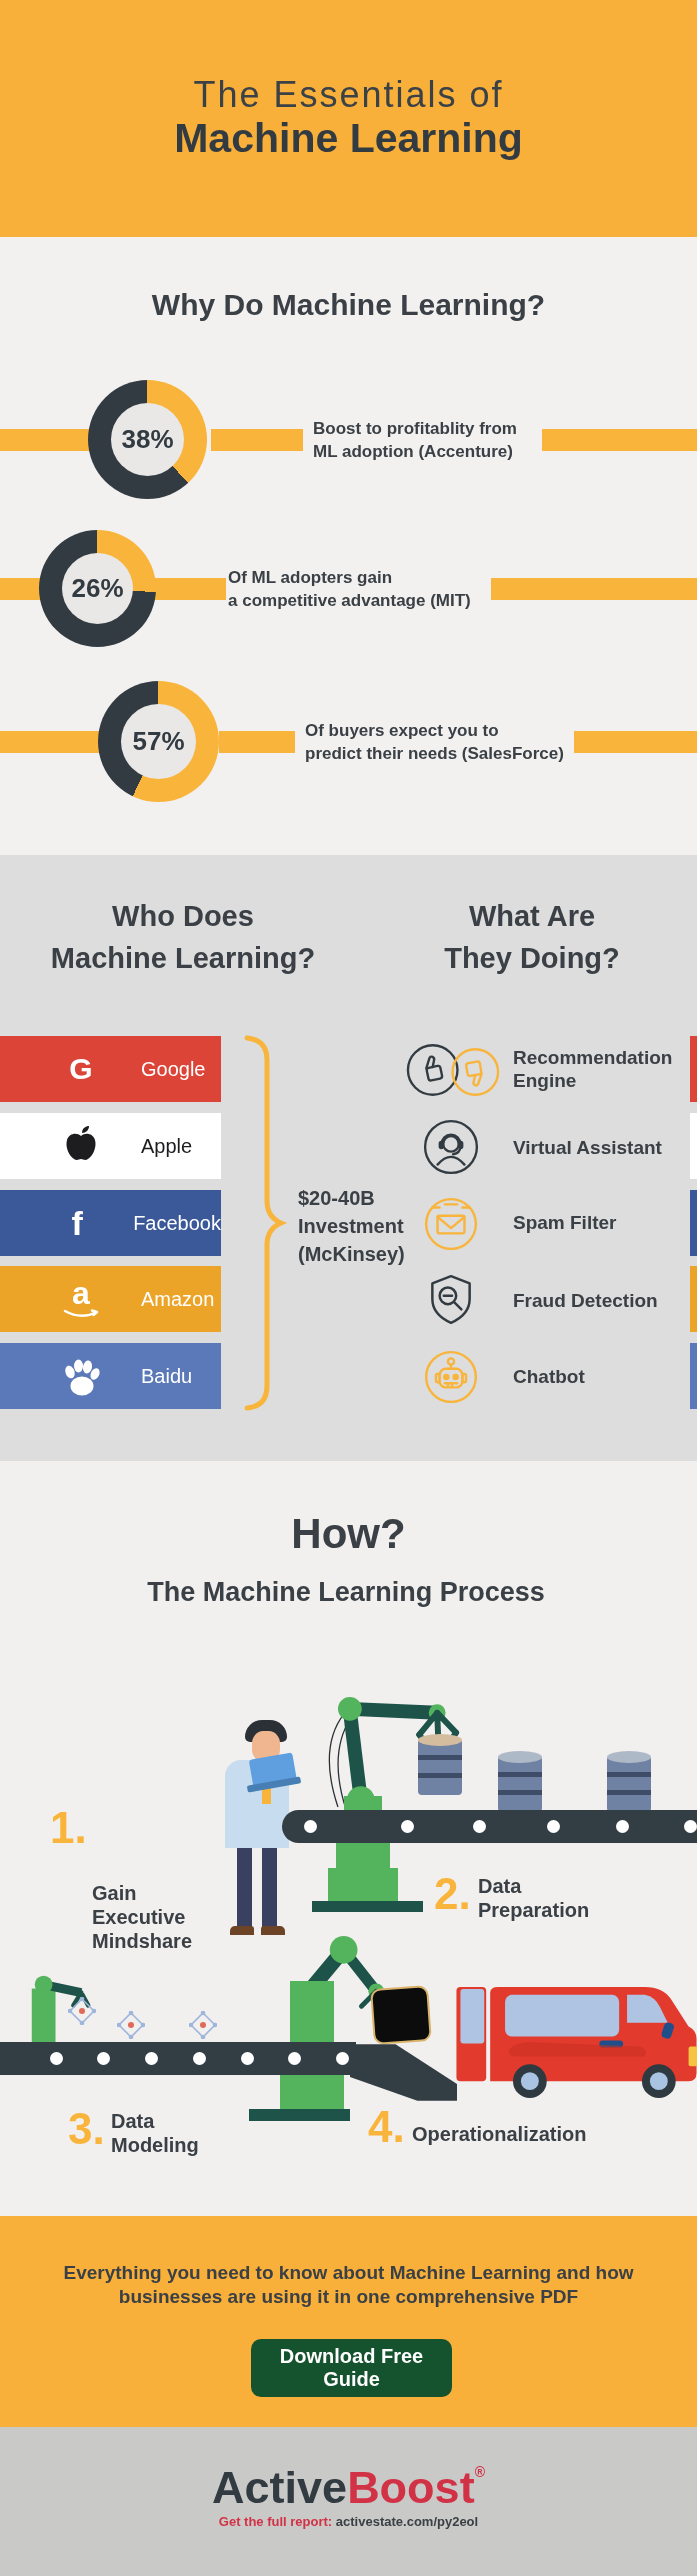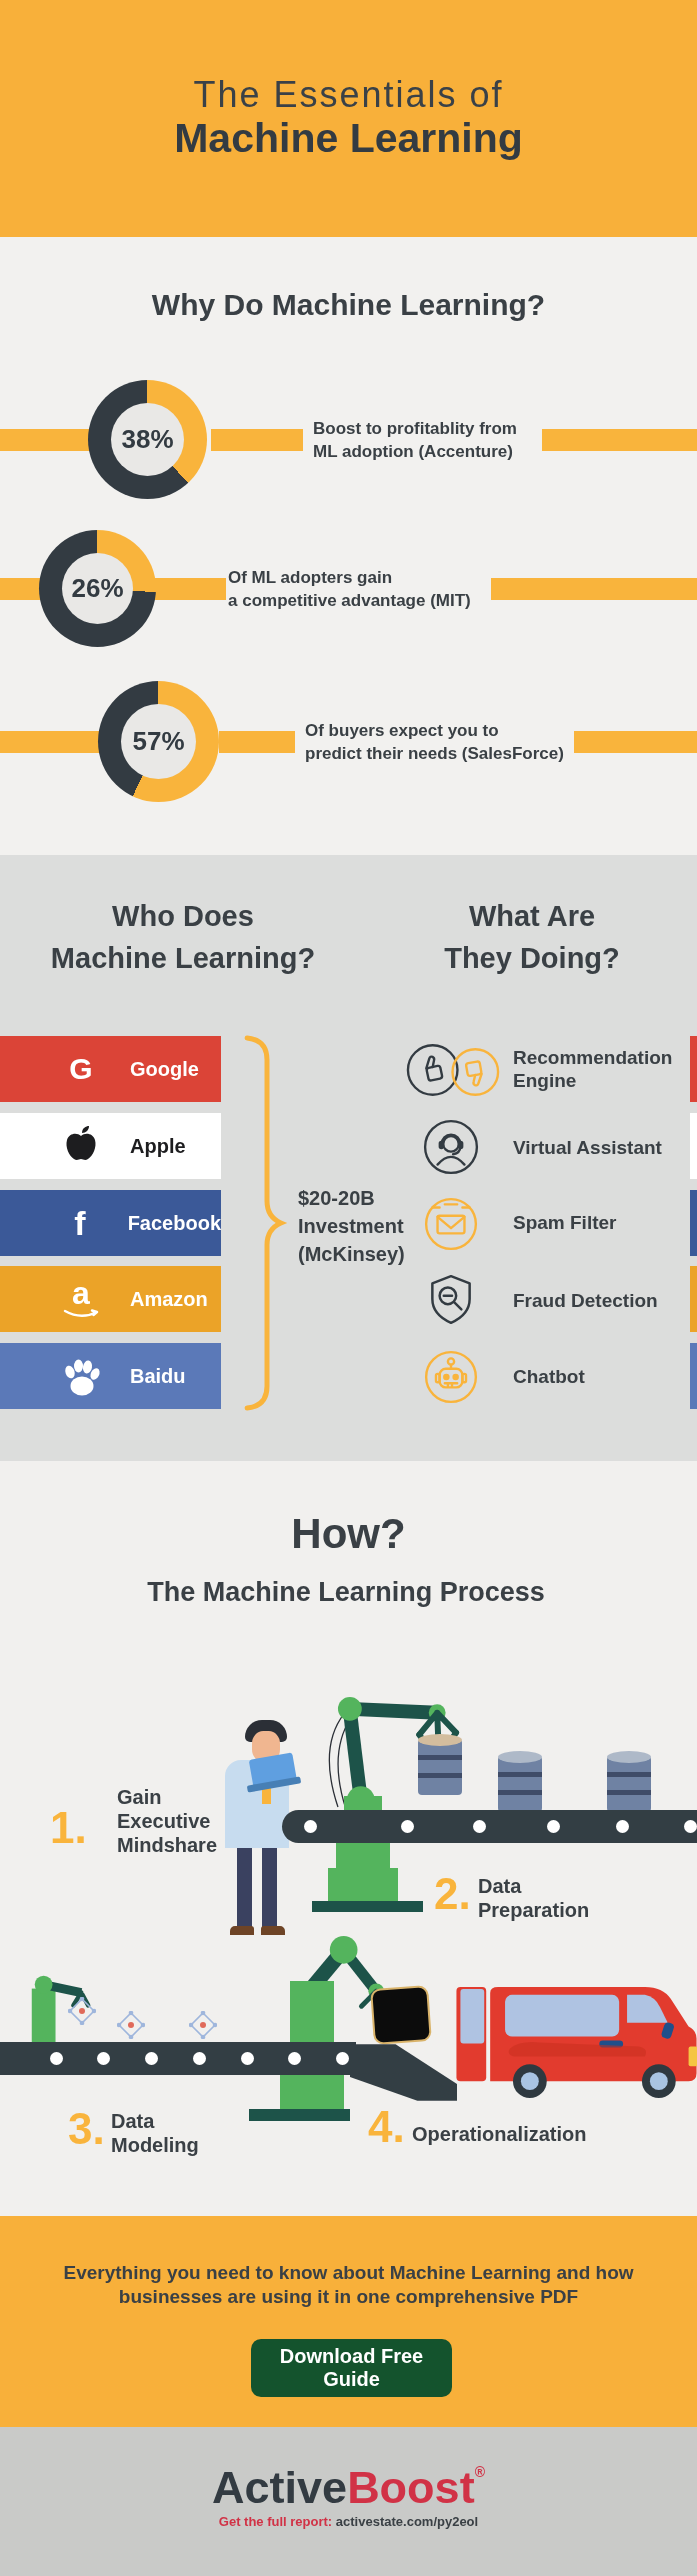--- a/index.html
+++ b/index.html
@@ -26,21 +26,21 @@
   .donut{position:absolute;border-radius:50%;z-index:2;}
   .hole{position:absolute;inset:23px;border-radius:50%;background:#E9E8E6;
         display:flex;align-items:center;justify-content:center;}
   .pct{font-size:26px;font-weight:800;color:#333B42;}
   .stat-label{position:absolute;font-size:17px;font-weight:700;line-height:23px;z-index:2;}
 
   .col-h{position:absolute;font-size:29px;font-weight:700;line-height:42px;}
 
   .co-bar{position:absolute;left:0;width:221px;height:66px;display:flex;align-items:center;z-index:2;}
   .co-logo{width:46px;height:46px;margin-left:58px;display:flex;align-items:center;justify-content:center;}
-  .co-name{margin-left:26px;font-size:20px;font-weight:700;color:#fff;}
+  .co-name{margin-left:37px;font-size:20px;font-weight:400;color:#fff;}
   .bg-google{background:#DB4437;} .bg-apple{background:#FFFFFF;} .bg-fb{background:#3B5998;}
   .bg-amz{background:#EBA328;} .bg-baidu{background:#5B79B8;}
   .t-dark{color:#1d1d1f !important;}
   .glyph{font-size:30px;font-weight:700;color:#fff;line-height:1;}
 
   .sliver{position:absolute;left:690px;width:7px;height:66px;}
 
   .invest{position:absolute;left:298px;top:1184px;font-size:20px;font-weight:700;line-height:28px;}
 
   .what-icon{position:absolute;}
@@ -177,21 +177,21 @@
 
   <div class="sliver bg-google" style="top:1036px;"></div>
   <div class="sliver bg-apple" style="top:1113px;"></div>
   <div class="sliver bg-fb" style="top:1190px;"></div>
   <div class="sliver bg-amz" style="top:1266px;"></div>
   <div class="sliver bg-baidu" style="top:1343px;"></div>
 
   <svg class="abs" style="left:237px;top:1034px;" width="60" height="378" viewBox="0 0 60 380">
     <path d="M10 4 Q30 6 30 26 L30 168 Q30 184 44 190 Q30 196 30 212 L30 354 Q30 374 10 376" stroke="#F9B43C" stroke-width="5" fill="none" stroke-linecap="round"></path>
   </svg>
-  <div class="invest pre">$20-20B
+  <div class="invest pre">$20-40B
 Investment
 (McKinsey)</div>
 
   <svg class="what-icon" style="left:404px;top:1039px;" width="101" height="62" viewBox="0 0 102 62">
     <g stroke="#333B42" stroke-width="2.4" fill="none" stroke-linecap="round" stroke-linejoin="round">
       <circle cx="29" cy="31" r="25"></circle>
       <g transform="rotate(-12 29 31)">
         <rect x="23" y="28" width="14" height="13" rx="2.5"></rect>
         <path d="M23 28 l5 -9 q1.5 -2.5 3.6 -1 q2 1.5 .6 4 l-2.6 6"></path>
       </g>
@@ -303,21 +303,21 @@
   <div class="belt" style="left:282px;top:1810px;width:415px;border-radius:17px 0 0 17px;">
     <div class="dot" style="left:22px;"></div>
       <div class="dot" style="left:119px;"></div>
     <div class="dot" style="left:191px;"></div>
       <div class="dot" style="left:265px;"></div>
     <div class="dot" style="left:334px;"></div>
       <div class="dot" style="left:402px;"></div>
   </div>
 
   <div class="step-num" style="left:50px;top:1806px;">1.</div>
-  <div class="step-label pre" style="left:92px;top:1785px;margin-left:25px;">Gain
+  <div class="step-label pre" style="left:92px;top:1881px;">Gain
 Executive
 Mindshare</div>
   <div class="step-num" style="left:434px;top:1872px;">2.</div>
   <div class="step-label pre" style="left:478px;top:1874px;">Data
 Preparation</div>
 
   <svg class="abs" style="left:8px;top:1947px;" width="99" height="99" viewBox="0 0 100 100">
     <rect x="24" y="42" width="24" height="56" fill="#54B45D"></rect>
     <line x1="36" y1="38" x2="74" y2="46" stroke="#1D5349" stroke-width="9"></line>
     <circle cx="36" cy="38" r="9" fill="#54B45D"></circle>

